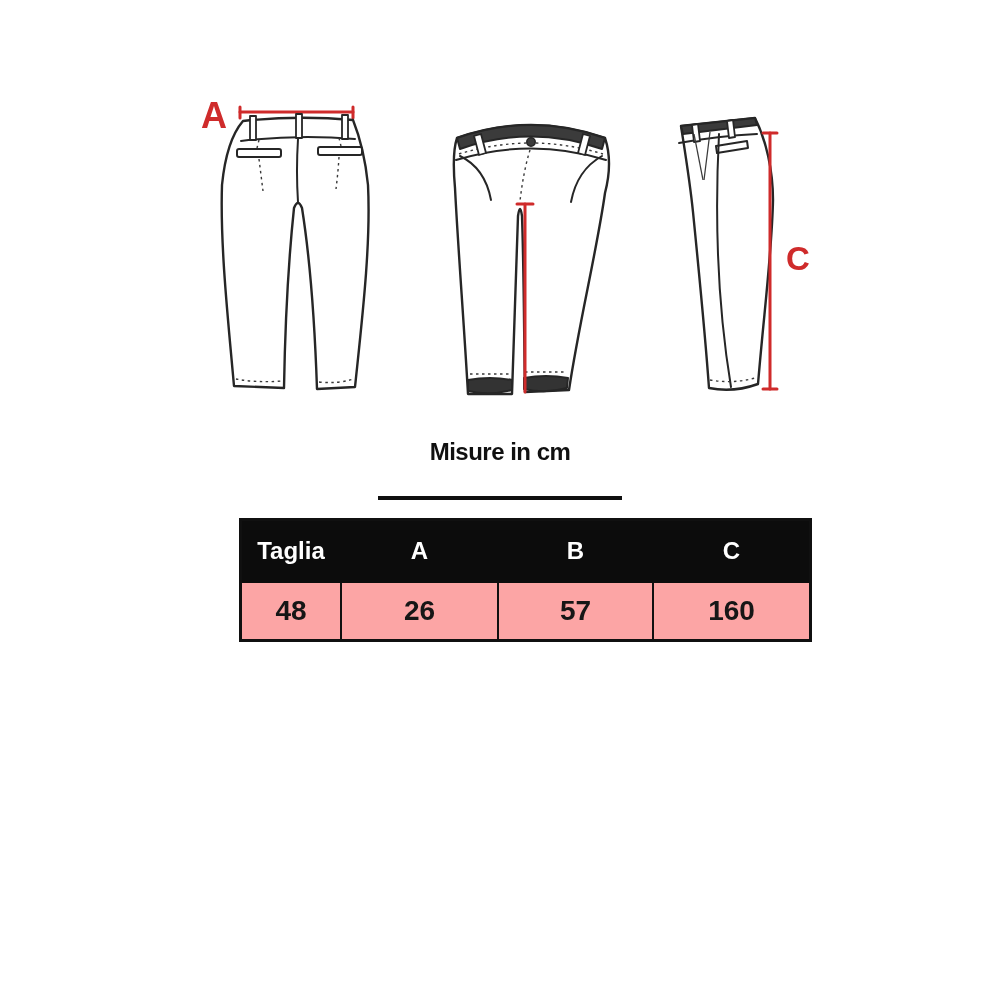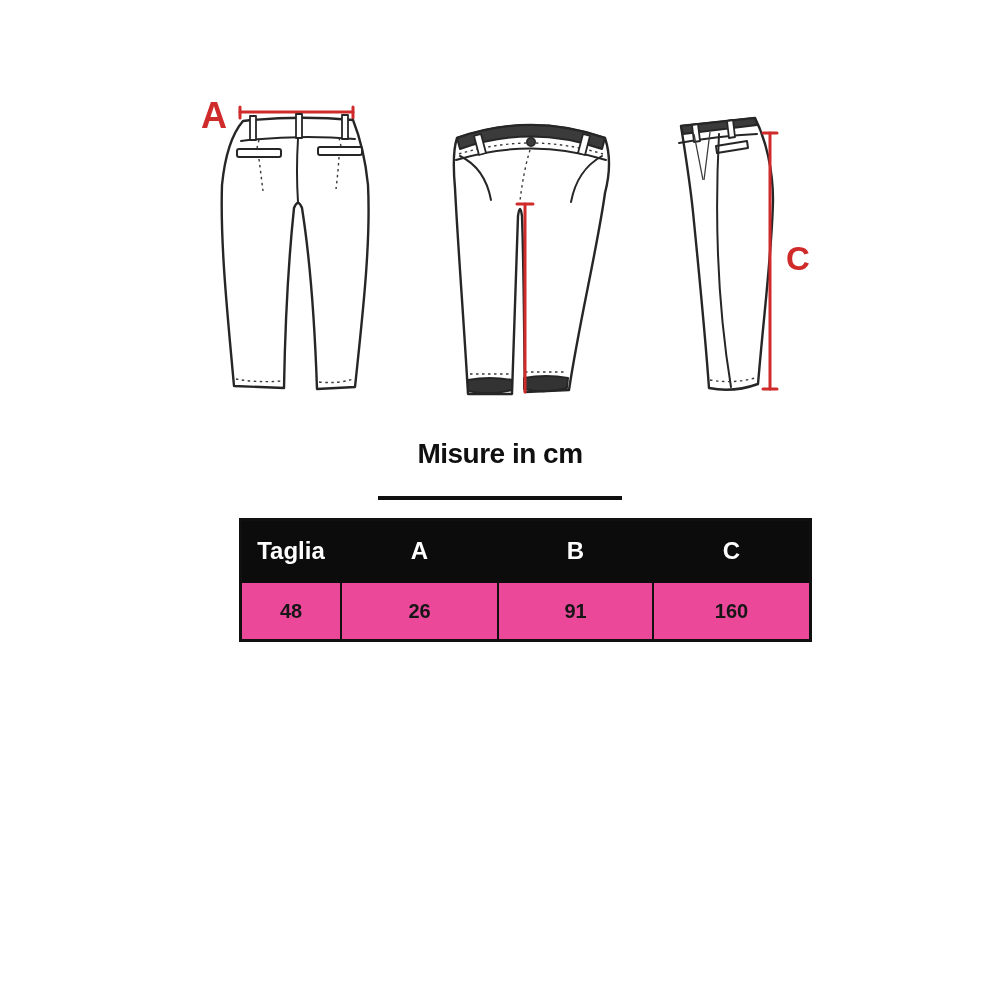--- a/index.html
+++ b/index.html
@@ -7,21 +7,21 @@
     position:relative;width:1000px;height:1000px;background:#ffffff;
     font-family:"Liberation Sans",sans-serif;overflow:hidden;
   }
   .illu{position:absolute;}
   .measure-label{
     position:absolute;color:#cf2b2b;font-weight:900;
     font-size:36px;line-height:1;letter-spacing:0;
   }
   #page-title{
     position:absolute;left:330px;top:438px;width:340px;
-    text-align:center;font-size:28px;font-weight:800;color:#101010;
+    text-align:center;font-size:24px;font-weight:800;color:#101010;
     letter-spacing:-0.5px;
   }
   #title-underline{
     position:absolute;left:378px;top:496px;width:244px;height:4px;
     background:#101010;
   }
   #size-table{
     position:absolute;left:239px;top:518px;width:561px;
     border-collapse:collapse;table-layout:fixed;
   }
@@ -29,22 +29,22 @@
     border:2px solid #101010;text-align:center;vertical-align:middle;
     padding:0;
     margin-left:16px;
   }
   #size-table{border:3px solid #101010;}
   #size-table thead th{
     background:#0c0c0c;color:#ffffff;height:60px;
     font-size:24px;font-weight:800;border-color:#0c0c0c;
   }
   #size-table tbody td{
-    background:#ec4899;color:#161616;height:56px;
-    font-size:20px;font-weight:700;
+    background:#fca5a5;color:#161616;height:56px;
+    font-size:28px;font-weight:700;
   }
   .col-taglia{width:98px;}
   .col-a{width:155px;}
   .col-b{width:153px;}
   .col-c{width:155px;}
   svg .ink{stroke:#262626;stroke-width:2.4;fill:#ffffff;stroke-linejoin:round;stroke-linecap:round;}
   svg .ink-line{stroke:#262626;stroke-width:2;fill:none;stroke-linecap:round;}
   svg .thin{stroke:#3a3a3a;stroke-width:1.3;fill:none;}
   svg .dotted{stroke:#3a3a3a;stroke-width:1.4;fill:none;stroke-dasharray:2.5 3.5;}
   svg .darkfill{fill:#3b3b3b;stroke:#262626;stroke-width:2;stroke-linejoin:round;}
@@ -188,19 +188,19 @@
         <th class="col-taglia">Taglia</th>
         <th class="col-a">A</th>
         <th class="col-b">B</th>
         <th class="col-c">C</th>
       </tr>
     </thead>
     <tbody>
       <tr>
         <td>48</td>
         <td>26</td>
-        <td>91</td>
+        <td>57</td>
         <td>160</td>
       </tr>
     </tbody>
   </table>
 
 </div>
 
 </body></html>

